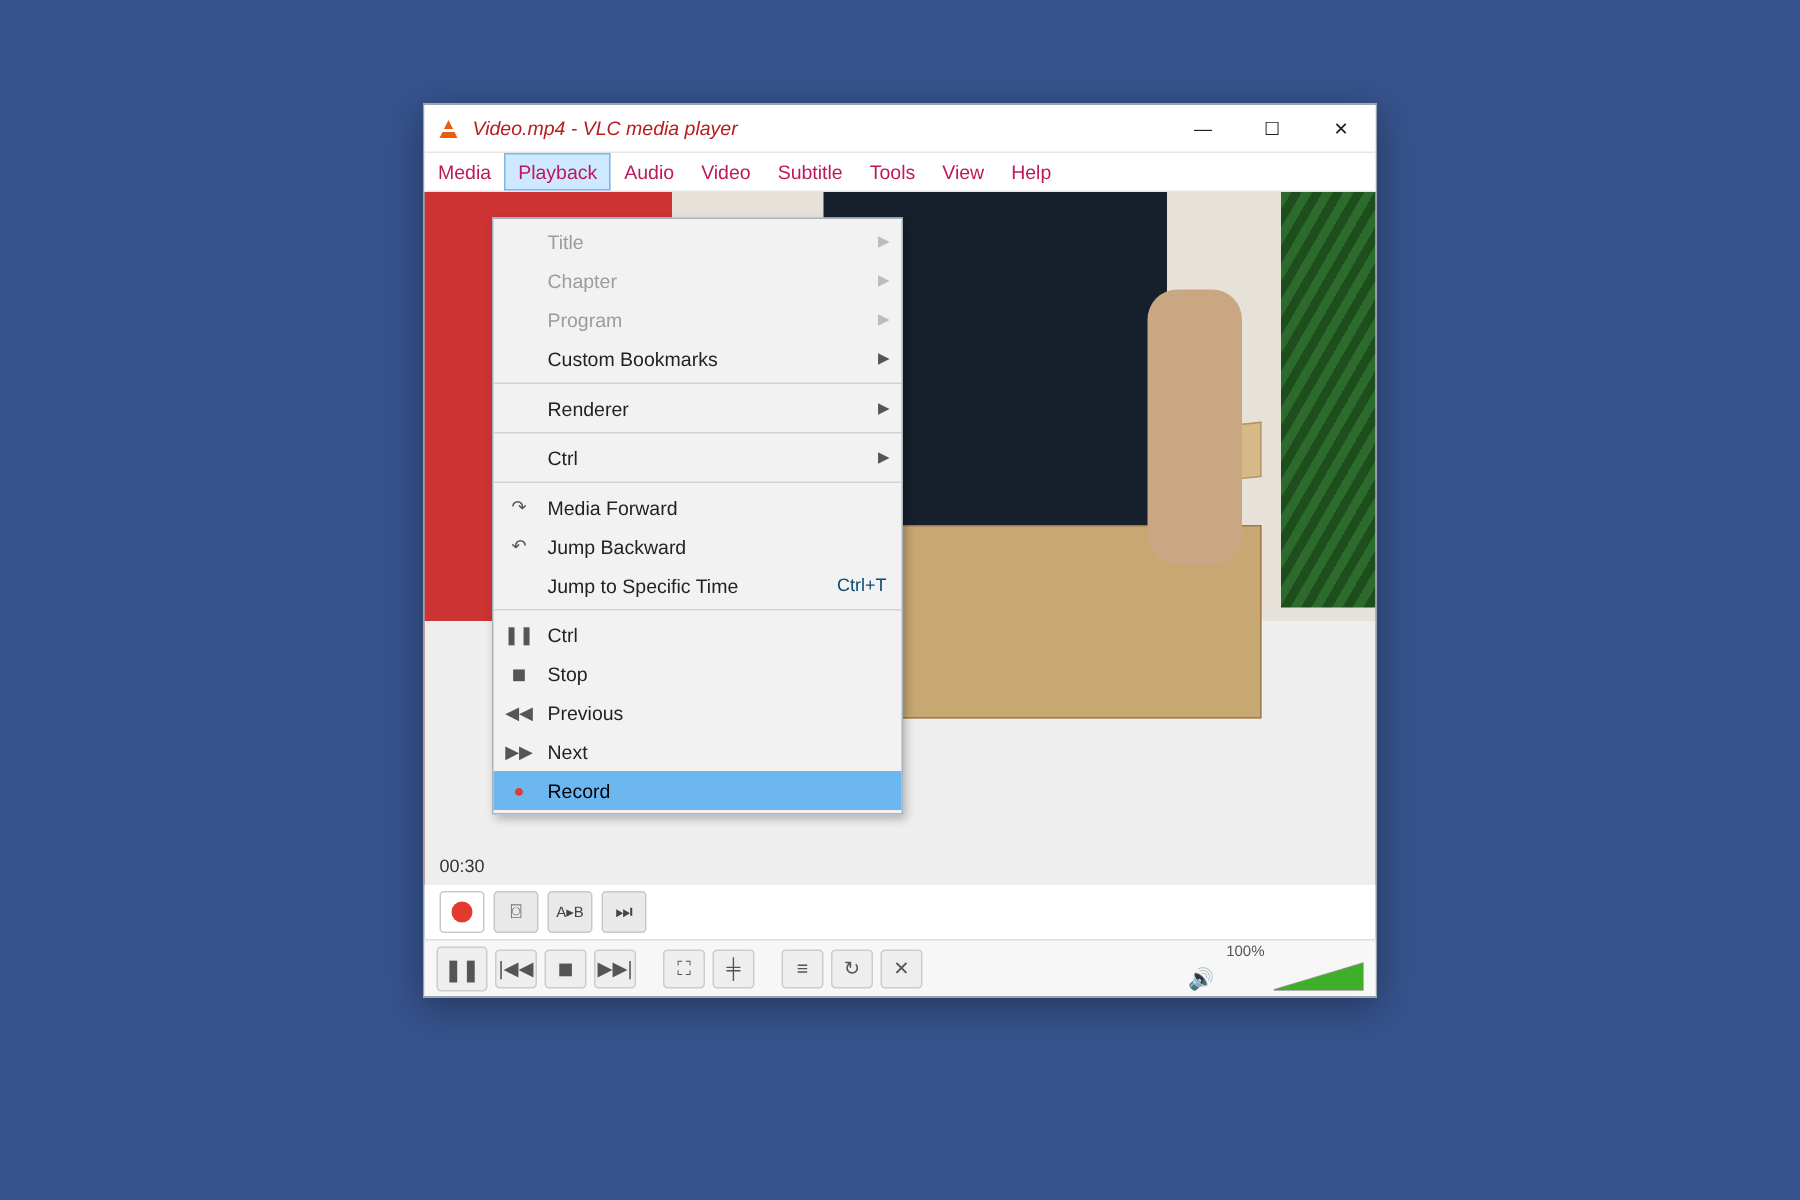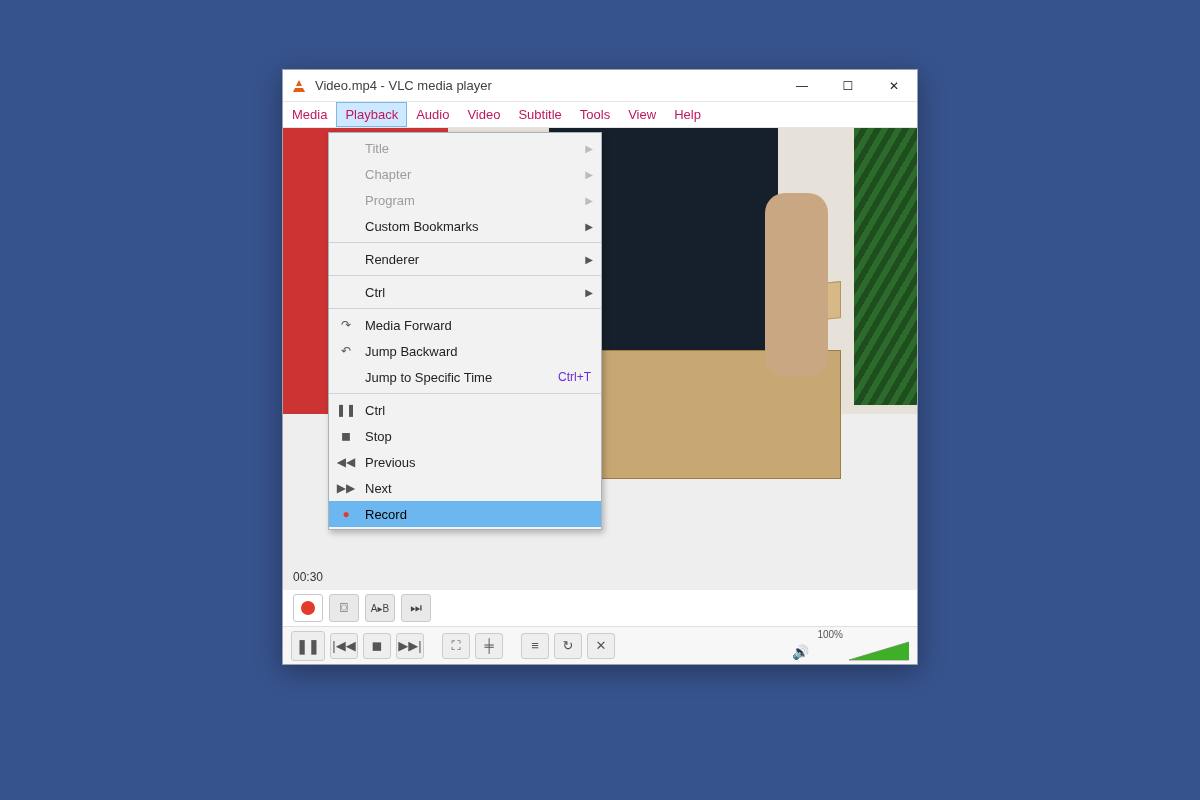--- a/index.html
+++ b/index.html
@@ -30,56 +30,56 @@
     border-bottom: 1px solid #e6e6e6;
   }
   .cone {
     width: 16px; height: 16px; position: relative; margin-right: 8px;
   }
   .cone .tri {
     position:absolute; left:2px; bottom:2px;
     width:0;height:0;border-left:6px solid transparent;border-right:6px solid transparent;border-bottom:12px solid #e85c0f;
   }
   .cone .stripe { position:absolute; left:3px; bottom:6px; width:10px; height:2px; background:#fff; }
-  .title { font-size: 13px; color: #404040; flex: 1; }
+  .title { font-size: 13px; color: #b91c1c; flex: 1; font-style: italic; }
   .winbtns { display:flex; height:100%; }
   .winbtn { width:46px; display:flex; align-items:center; justify-content:center; font-size:12px; color:#222;}
 
   .menubar { height:26px; background:#fff; border-bottom:1px solid #e6e6e6; display:flex; align-items:stretch; font-size:13px; }
   .menubar .mitem { padding:0 9px; display:flex; align-items:center; color:#be185d; }
   .menubar .mitem.open { background:#cde8ff; border:1px solid #7ab8e8; padding:0 8px; }
 
   .videoarea { flex:1; position:relative; background:#777; overflow:hidden; }
   .vbg { position:absolute; inset:0; }
   .wall-l { position:absolute; left:0; top:0; width:26%; height:100%; background:#c33; }
   .wall-r { position:absolute; left:26%; top:0; right:0; height:62%; background:#e6e2d9; }
   .table { position:absolute; left:0; right:0; bottom:0; height:38%; background:#eee; }
   .box { position:absolute; left:40%; bottom:24%; width:48%; height:28%; background:#c7a772; border:1px solid #9d7c48;}
   .boxflap { position:absolute; left:40%; bottom:52%; width:48%; height:8%; background:#d6b987; border:1px solid #b69563; transform:skewY(-6deg); transform-origin:left bottom;}
   .torso { position:absolute; left:42%; top:-6%; width:36%; height:54%; background:#16202c; border-radius:6px; }
   .arm { position:absolute; left:76%; top:14%; width:10%; height:40%; background:#caa783; border-radius:20px; }
   .plant { position:absolute; right:0; top:0; width:10%; height:60%; background:repeating-linear-gradient(120deg,#2d6b2d,#2d6b2d 6px,#1e4e1e 6px,#1e4e1e 12px); }
 
   .dropdown {
-    position:absolute; left:45px; top:4px;
+    position:absolute; left:45px; top:17px;
     width:274px;
     background:#f2f2f2;
     border:1px solid #aab2bb;
     box-shadow:2px 3px 6px rgba(0,0,0,0.25);
     font-size:13px; color:#222;
     padding:2px 0;
   }
   .dropdown .dditem { display:flex; align-items:center; height:26px; padding:0 10px 0 8px; position:relative; }
   .dropdown .dditem.disabled { color:#9c9c9c; }
   .dropdown .dditem.highlight { background:#6db7f0; color:#000; }
   .dropdown .ddsep { height:1px; background:#cfd3d7; margin:3px 0; }
   .dropdown .ic { width:18px; display:flex; justify-content:center; margin-right:10px; font-size:12px; color:#555; }
   .dropdown .dditem.disabled .ic { color:#bcbcbc; }
   .dropdown .lbl { flex:1; }
-  .dropdown .acc { color:#6d28d9; font-size:12px;margin-left:38px; }
+  .dropdown .acc { color:#0c4a6e; font-size:12px;margin-left:38px; }
   .dropdown .chev { position:absolute; right:8px; font-size:10px; color:#555; }
   .dropdown .dditem.disabled .chev { color:#bcbcbc; }
 
   .seekrow { height:20px; display:flex; align-items:center; padding:0 10px; gap:8px; justify-content:flex-end; }
   .seektrack { flex:1; height:8px; background:#e0e0e0; border-radius:6px; position:relative; }
   .seekfill { position:absolute; left:0; top:0; height:100%; width:20%; background:#bfbfbf; border-radius:6px; }
   .tlabel { font-size:12px; color:#333; }
   .hidden-left { visibility:hidden; }
 
   .advrow { height:36px; display:flex; align-items:center; gap:6px; padding:0 10px; }

